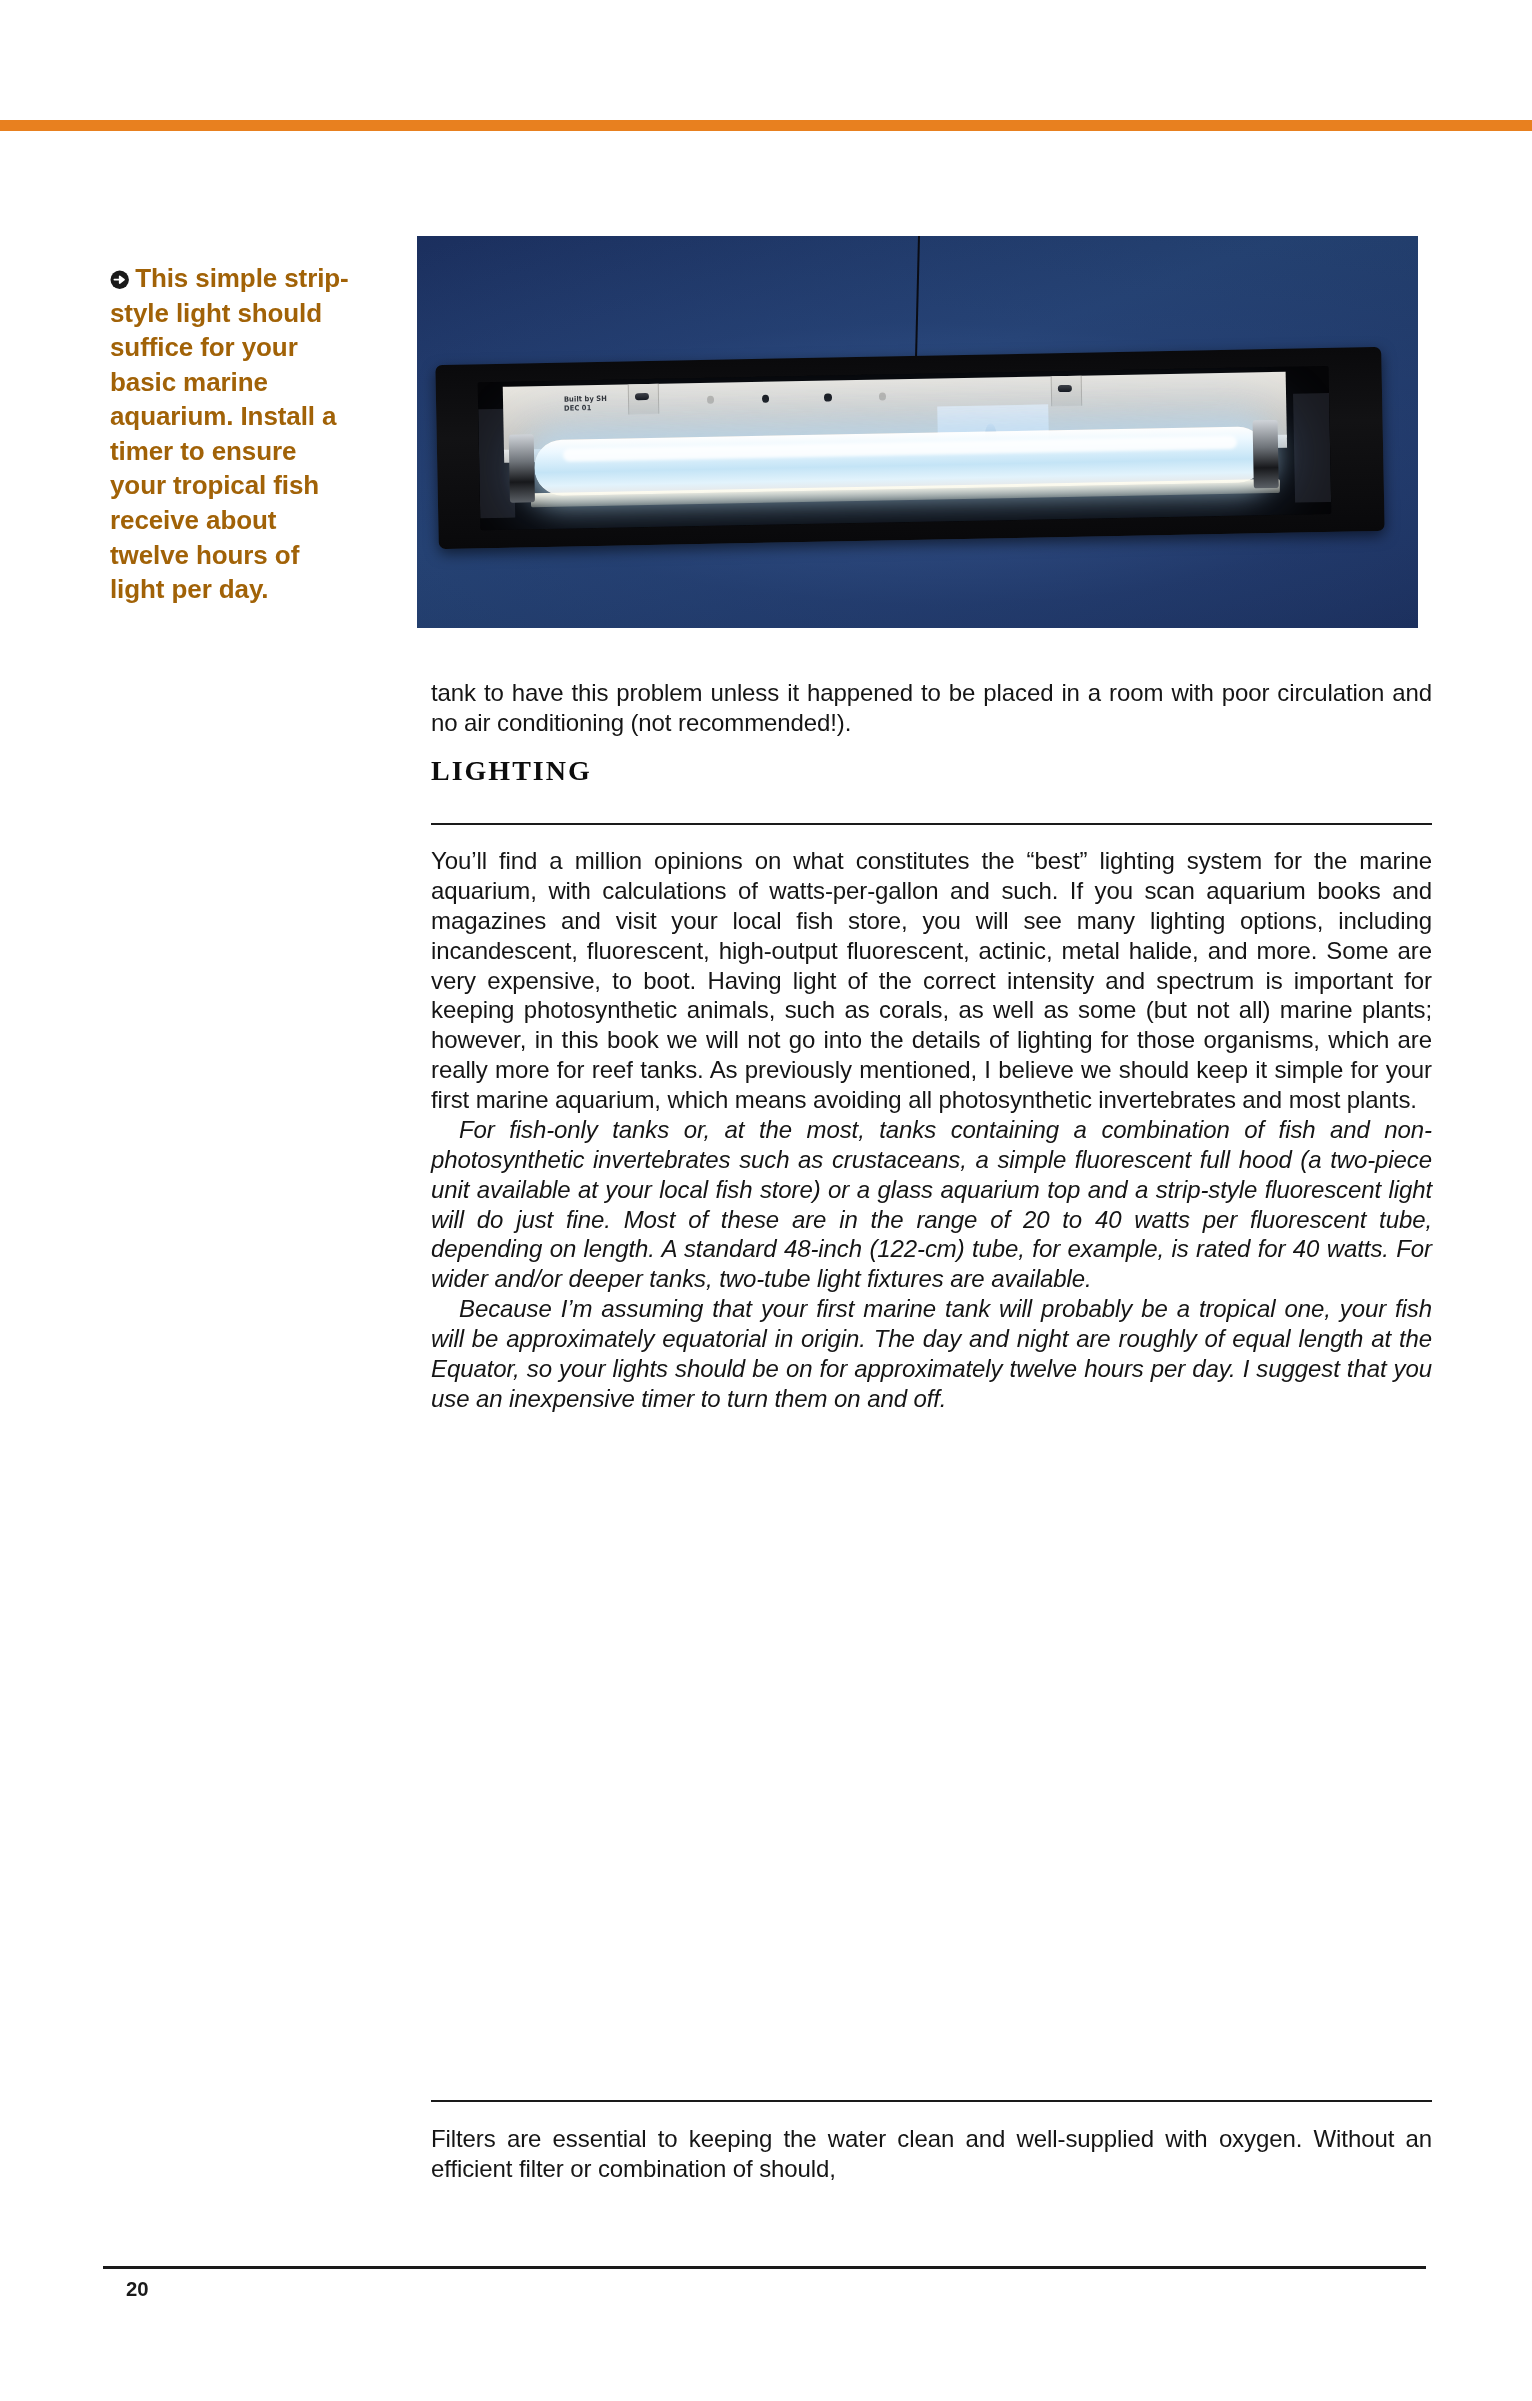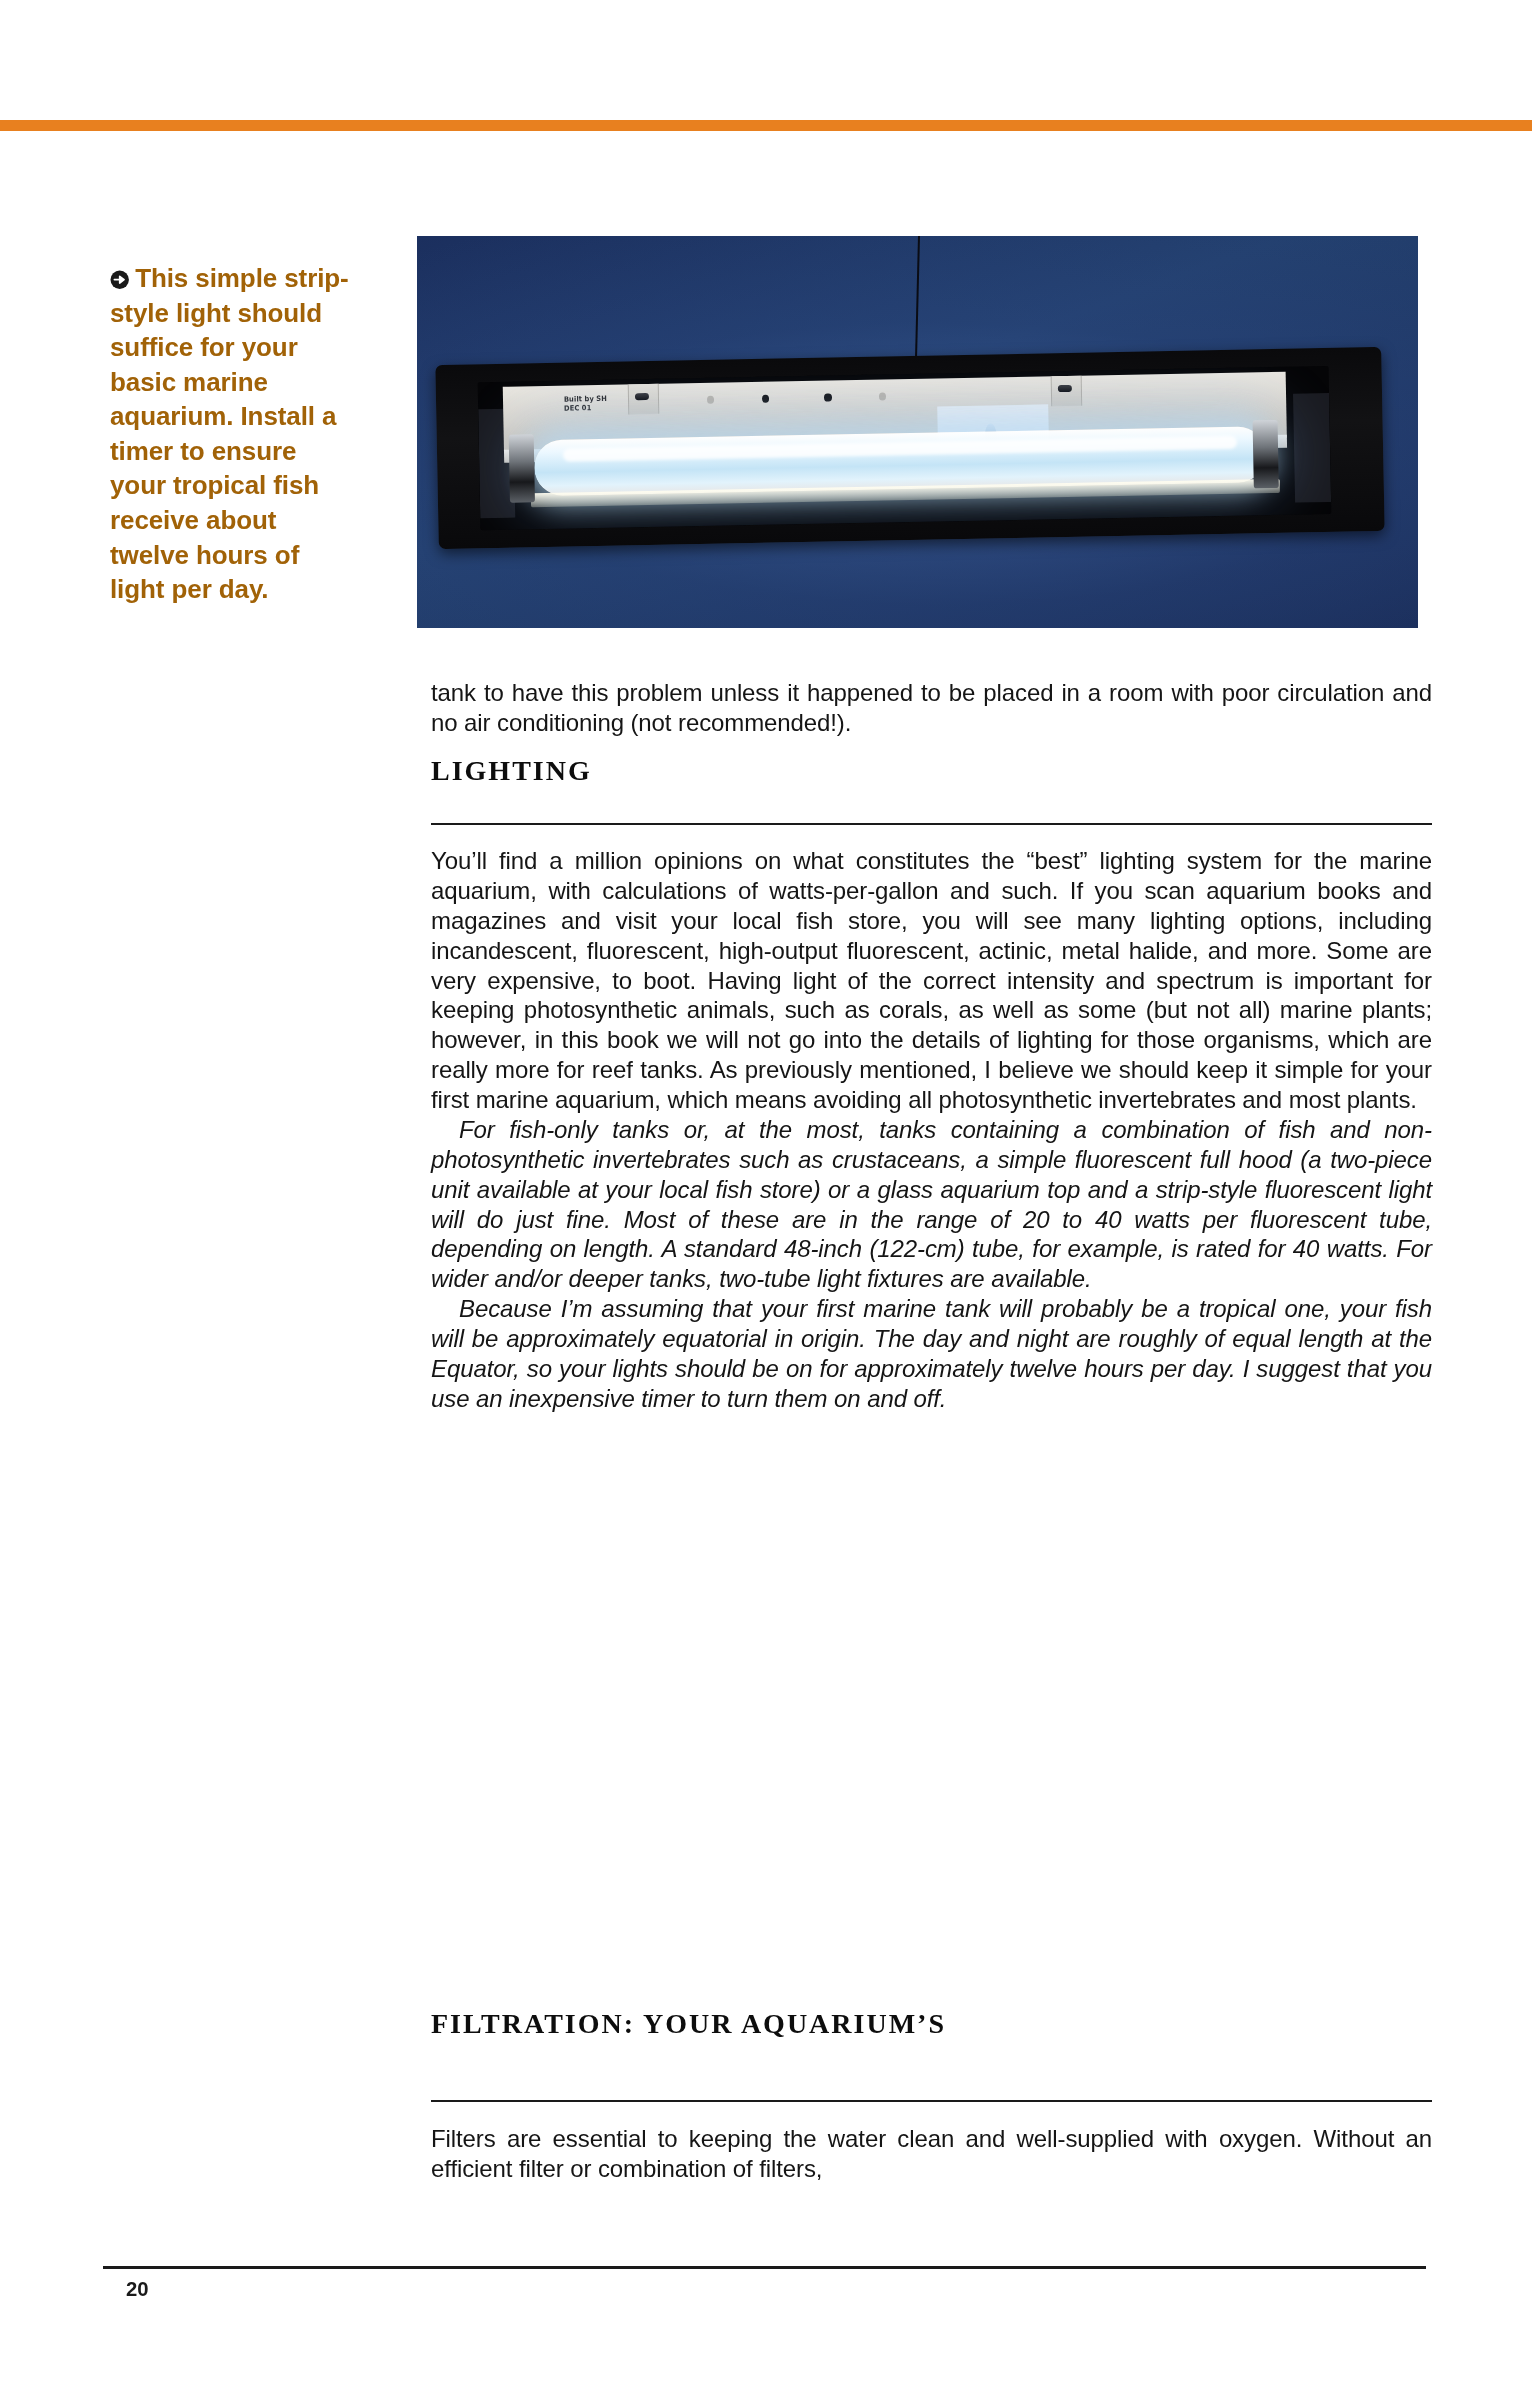--- a/index.html
+++ b/index.html
@@ -343,27 +343,26 @@
 
 <div class="col" style="top:846px;">
   <div class="body-text">
     <p>You’ll find a million opinions on what constitutes the “best” lighting system for the marine aquarium, with calculations of watts-per-gallon and such. If you scan aquarium books and magazines and visit your local fish store, you will see many lighting options, including incandescent, fluorescent, high-output fluorescent, actinic, metal halide, and more. Some are very expensive, to boot. Having light of the correct intensity and spectrum is important for keeping photosynthetic animals, such as corals, as well as some (but not all) marine plants; however, in this book we will not go into the details of lighting for those organisms, which are really more for reef tanks. As previously mentioned, I believe we should keep it simple for your first marine aquarium, which means avoiding all photosynthetic invertebrates and most plants.</p>
     <p class="indent">For fish-only tanks or, at the most, tanks containing a combination of fish and non-photosynthetic invertebrates such as crustaceans, a simple fluorescent full hood (a two-piece unit available at your local fish store) or a glass aquarium top and a strip-style fluorescent light will do just fine. Most of these are in the range of 20 to 40 watts per fluorescent tube, depending on length. A standard 48-inch (122-cm) tube, for example, is rated for 40 watts. For wider and/or deeper tanks, two-tube light fixtures are available.</p>
     <p class="indent">Because I’m assuming that your first marine tank will probably be a tropical one, your fish will be approximately equatorial in origin. The day and night are roughly of equal length at the Equator, so your lights should be on for approximately twelve hours per day. I suggest that you use an inexpensive timer to turn them on and off.</p>
   </div>
 </div>
 
 <div class="col" style="top:2008px;">
-  <div class="sec-head">FILTRATION: YOUR AQUARIUM’S</div>
 </div>
 <div class="col" style="top:2100px;">
   <div class="rule"></div>
 </div>
 
 <div class="col" style="top:2124px;">
   <div class="body-text">
-    <p>Filters are essential to keeping the water clean and well-supplied with oxygen. Without an efficient filter or combination of filters,</p>
+    <p>Filters are essential to keeping the water clean and well-supplied with oxygen. Without an efficient filter or combination of should,</p>
   </div>
 </div>
 
 <div class="foot-rule"></div>
 <div class="page-num">20</div>
 
 
 </body></html>

